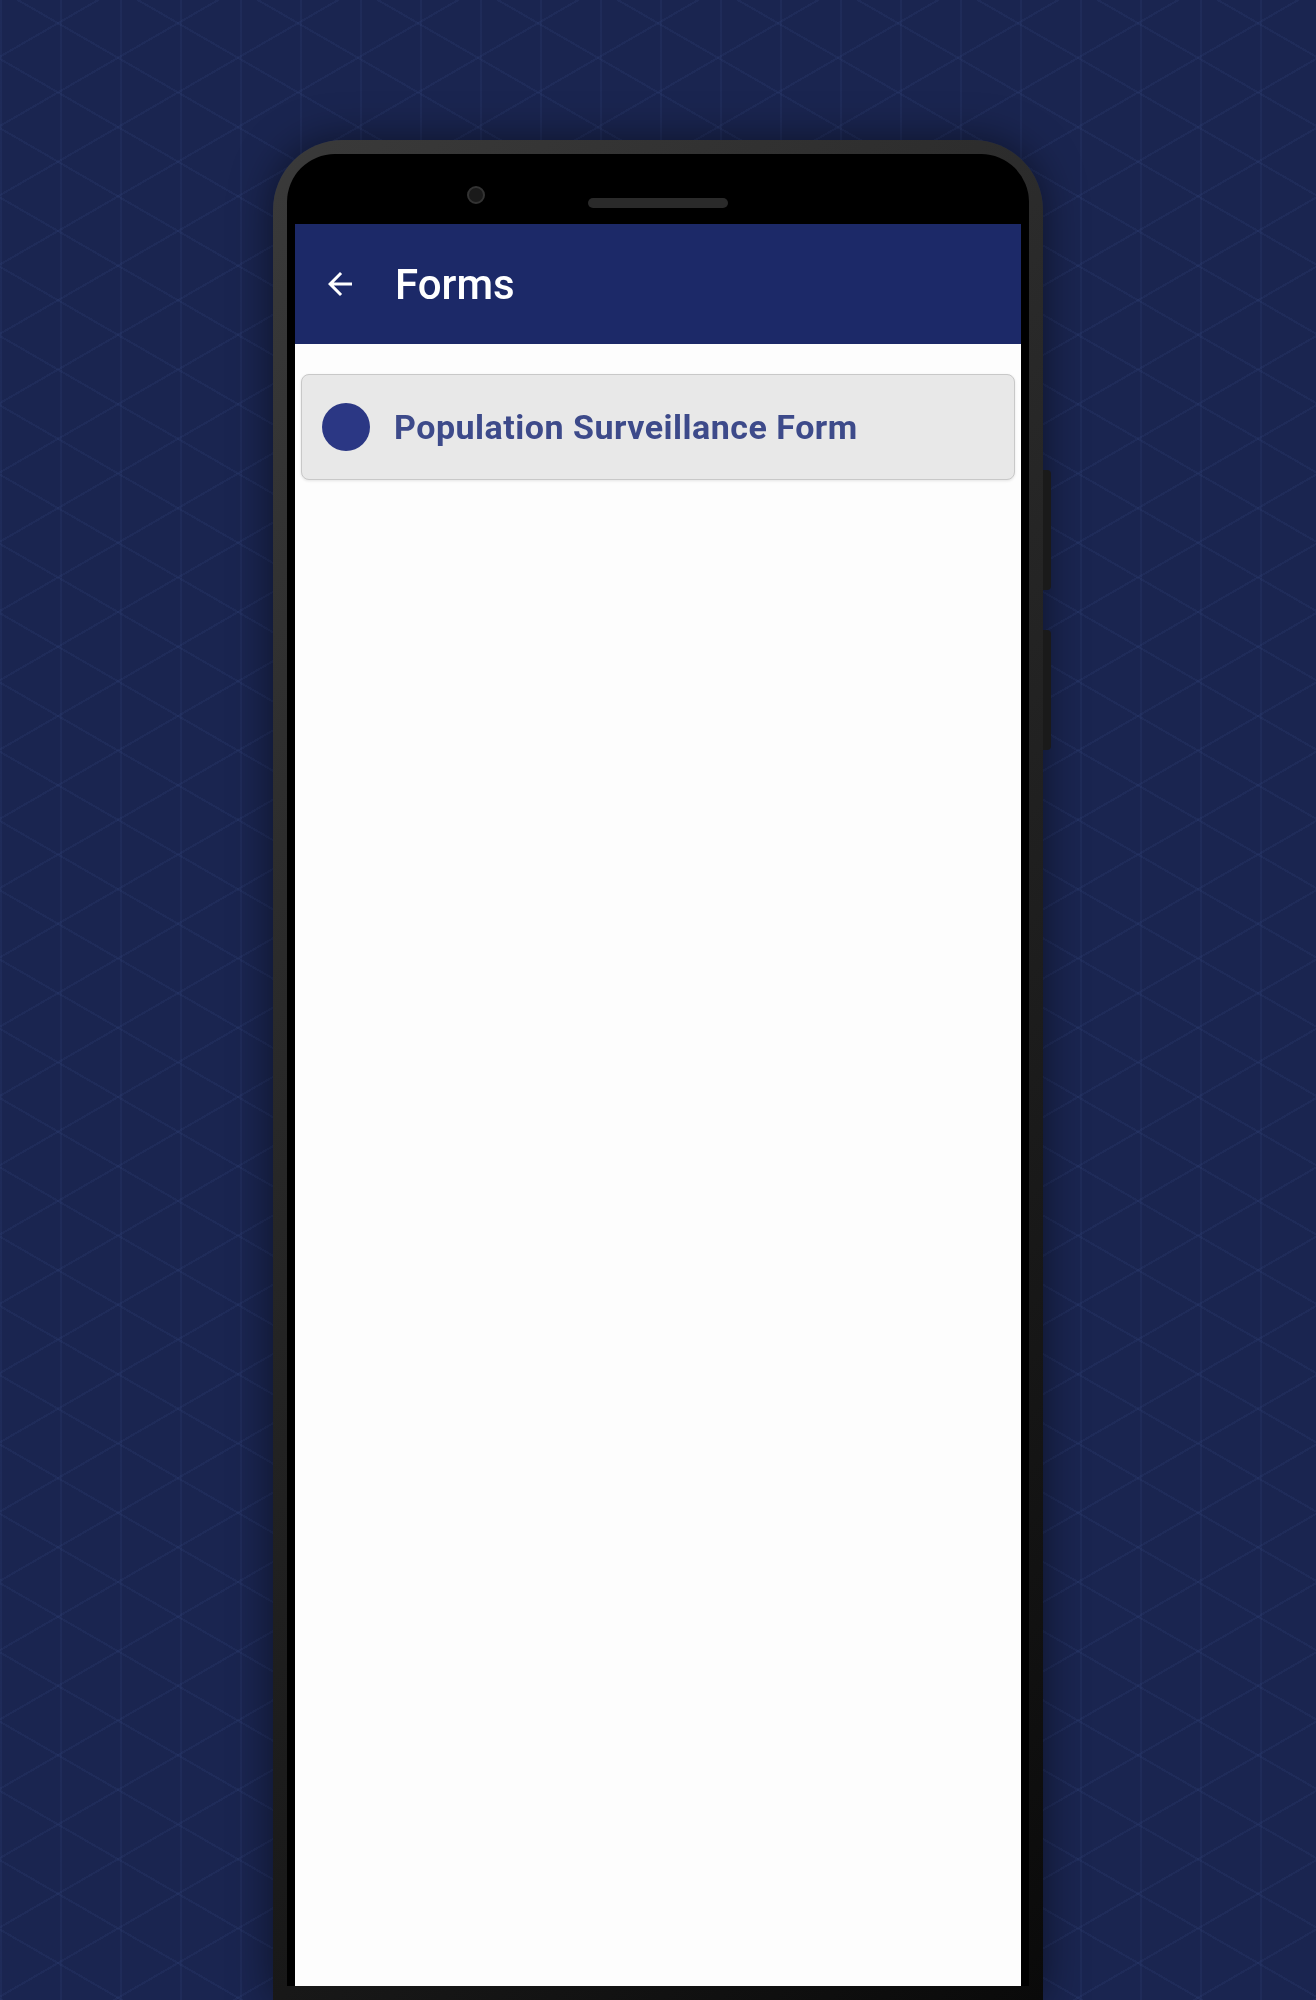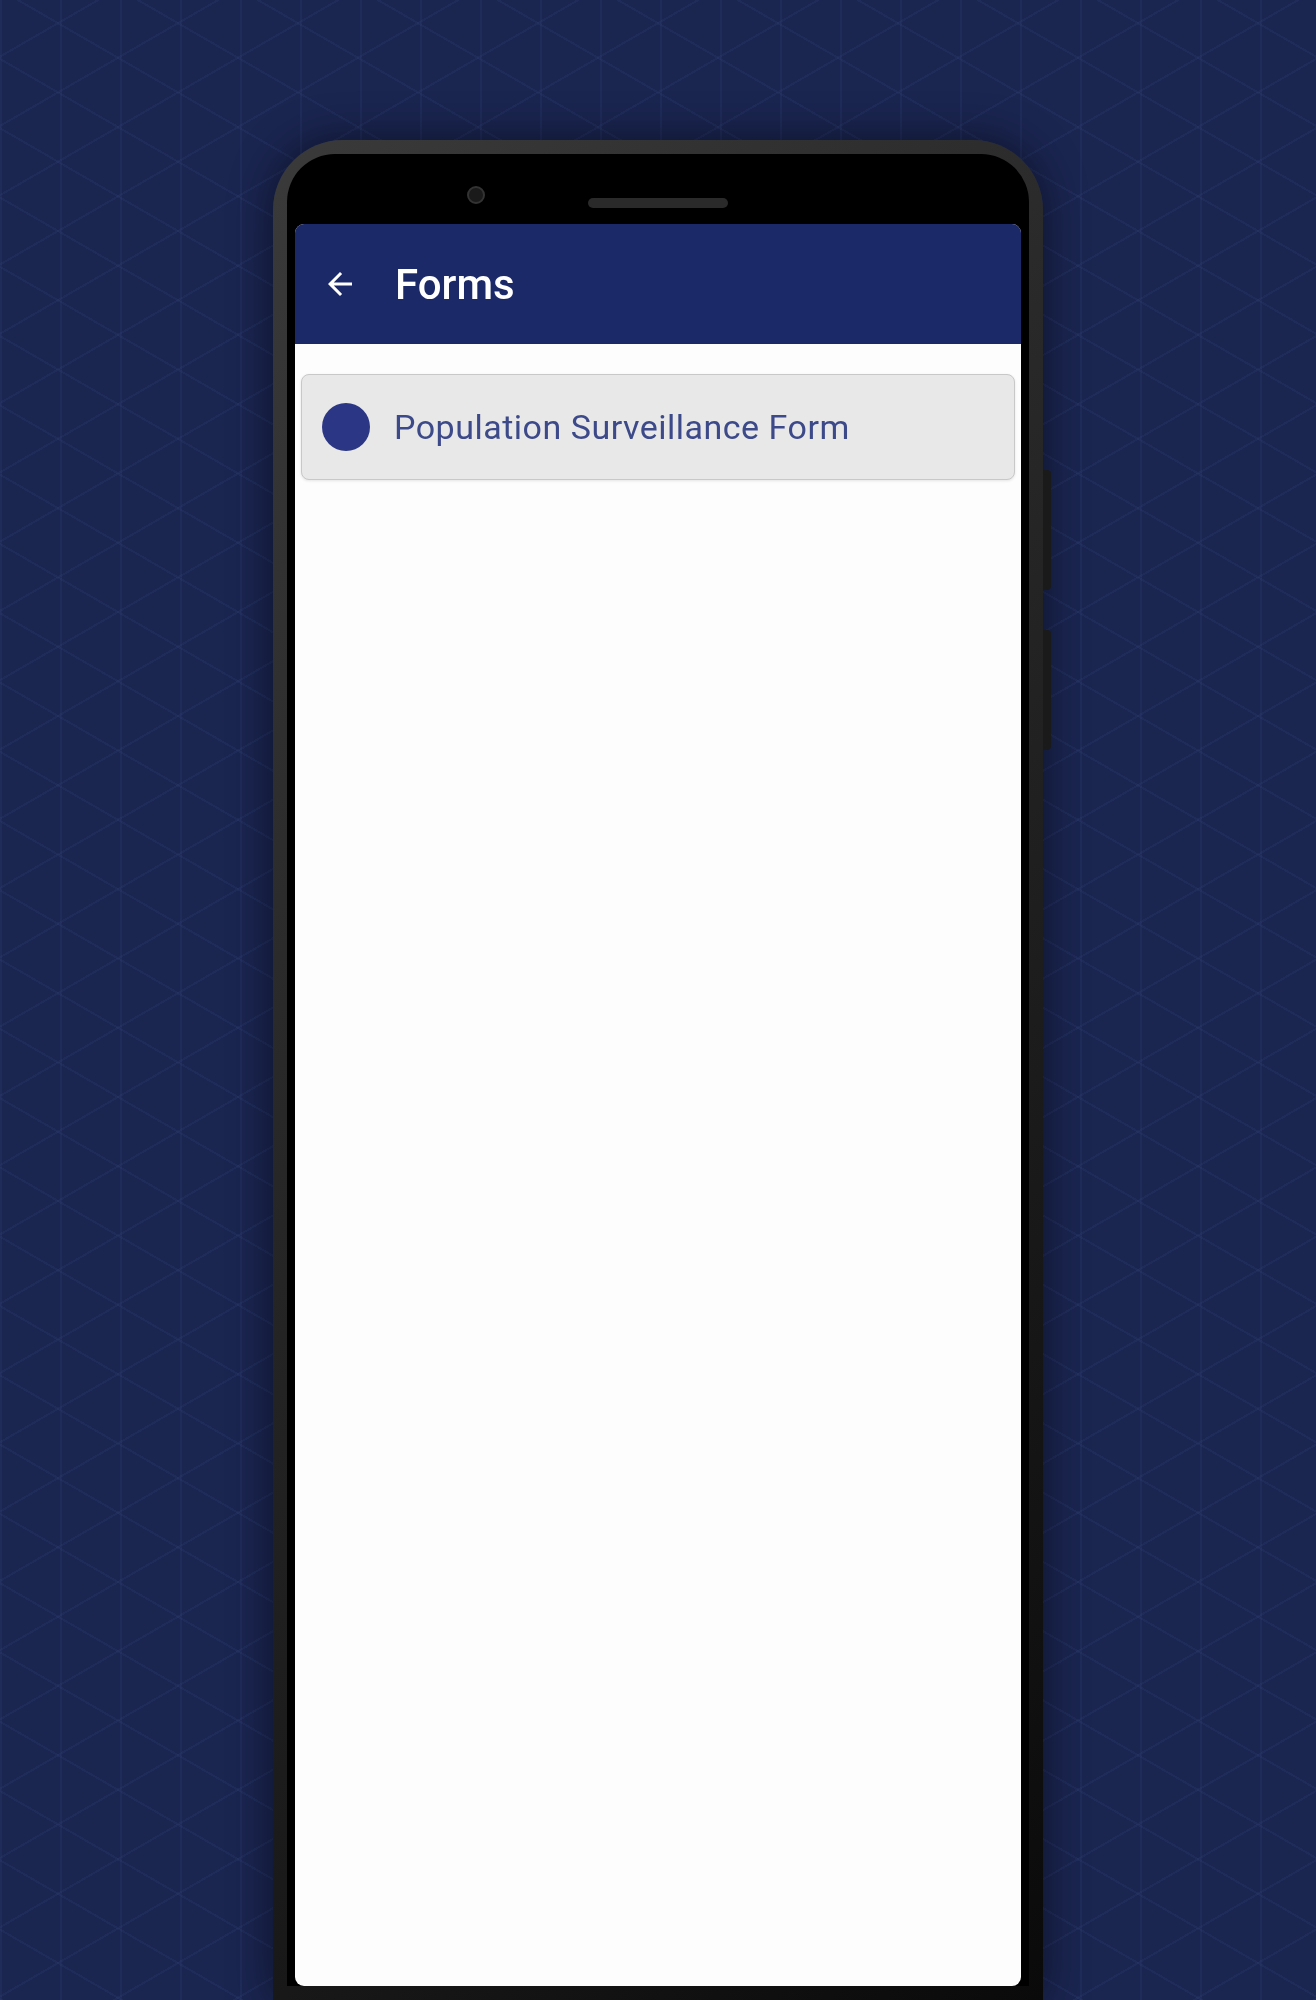--- a/index.html
+++ b/index.html
@@ -111,21 +111,20 @@
     
     
     .screen {
       position: absolute;
       top: 70px;
       left: 8px;
       right: 8px;
       bottom: 0;
       background: #fdfdfd;
       overflow: hidden;
-      border-radius: 9px;
     }
     
     
     .app-bar {
       background-color: #1c2968;
       height: 120px;
       display: flex;
       align-items: center;
       padding: 0 20px;
       box-shadow: 0 2px 4px rgba(0,0,0,0.2);
@@ -176,21 +175,21 @@
       height: 48px;
       background-color: #2b3784;
       border-radius: 50%;
       margin-right: 24px;
       flex-shrink: 0;
     }
     
     .form-label {
       color: #3d4a8a;
       font-size: 34px;
-      font-weight: 400;
+      font-weight: 700;
       letter-spacing: 0.5px;
     }
   </style>
 </head>
 <body>
 
 <div class="bg-pattern"></div>
 
 <div class="phone-frame">
   <div class="side-button-1"></div>

